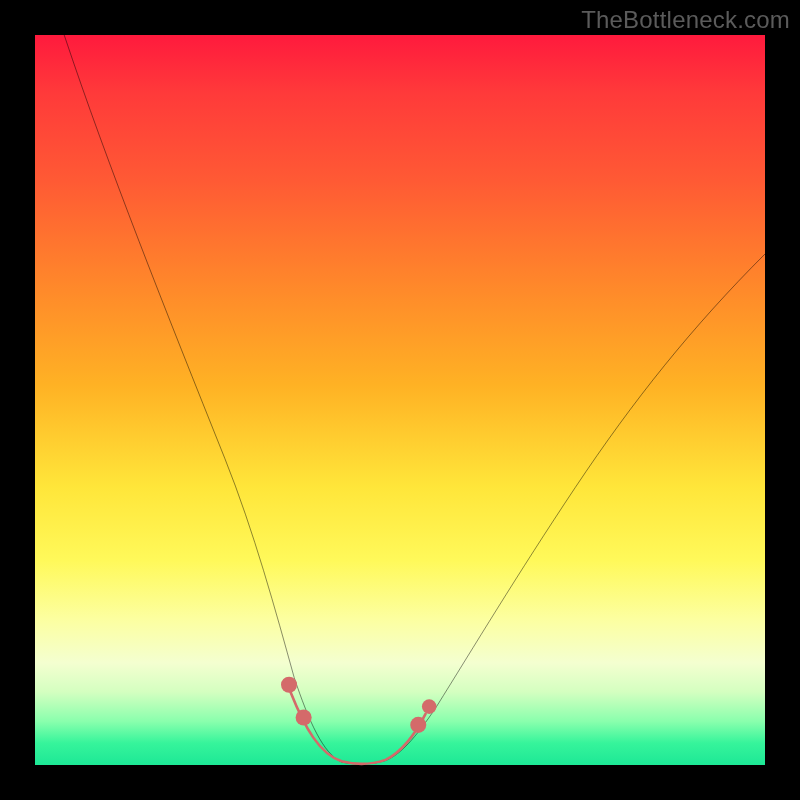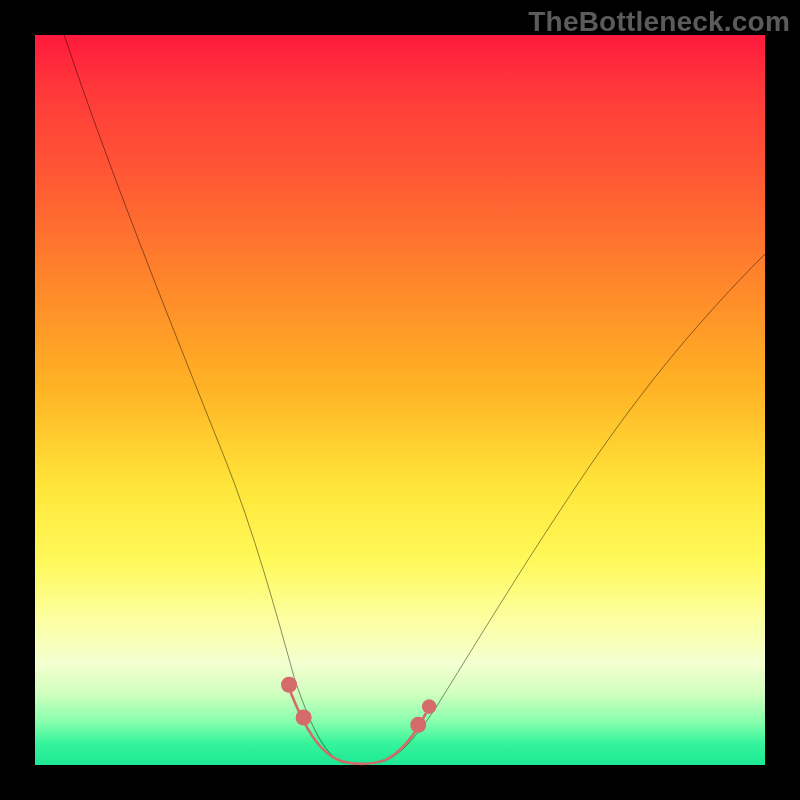--- a/index.html
+++ b/index.html
@@ -49,23 +49,23 @@
     top: 0;
     width: 730px;
     height: 730px;
     overflow: visible;
   }
   .watermark {
     position: absolute;
     top: 6px;
     right: 10px;
     color: #5b5b5b;
-    font-size: 28px;
+    font-size: 24px;
     letter-spacing: 0.2px;
-    font-weight: 700;
+    font-weight: 400;
     user-select: none;
   }
 </style>
 </head>
 <body>
 
 <div class="frame">
 
   <div class="watermark">TheBottleneck.com</div>
 

